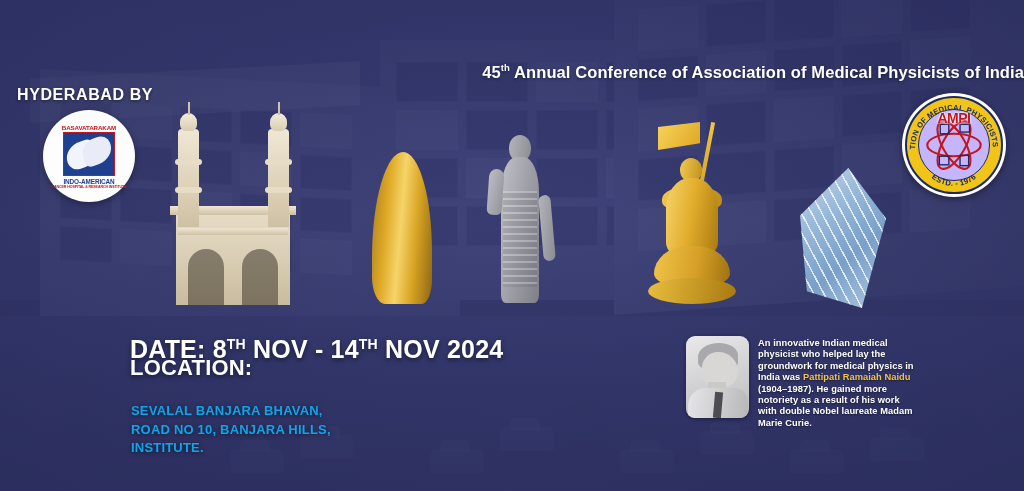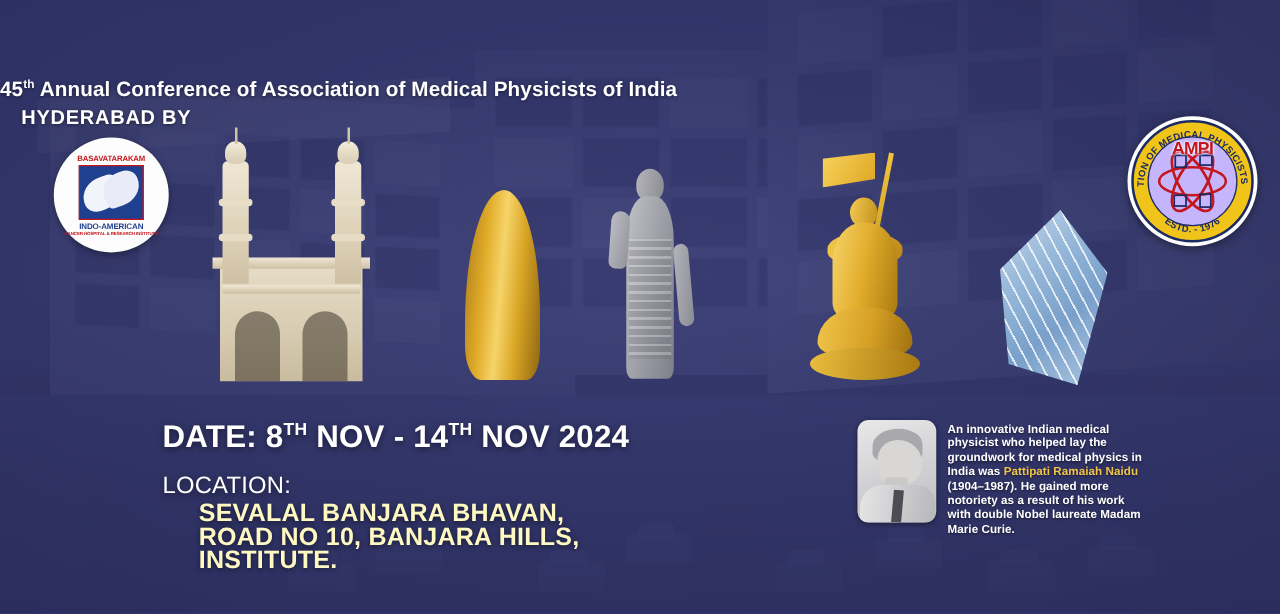--- a/index.html
+++ b/index.html
@@ -57,21 +57,21 @@
     position:absolute; inset:0;
     background:linear-gradient(180deg, rgba(47,50,104,.80) 0%, rgba(53,56,110,.74) 45%, rgba(49,52,103,.86) 100%);
   }
   .bg-vignette {
     position:absolute; inset:0;
     background:radial-gradient(ellipse at 50% 45%, rgba(58,62,118,.10) 0%, rgba(36,39,84,.55) 100%);
   }
 
   
   .headline {
-    position:absolute; left:0; right:0; top:62px; text-align:left;
+    position:absolute; left:0; right:0; top:62px; text-align:right;
     color:#ffffff; font-size:16.5px; font-weight:bold; letter-spacing:.1px;
     text-shadow:0 1px 3px rgba(0,0,0,.45);
   }
   .headline sup { font-size:9.5px; vertical-align:super; }
   .theme {
     position:absolute; left:0; right:0; top:93px; text-align:center;
     color:#eef0fb; font-size:12.5px; font-weight:600; letter-spacing:.1px;
     text-shadow:0 1px 3px rgba(0,0,0,.45);
   }
 
@@ -242,29 +242,28 @@
   }
 
   
   .date-line {
     position:absolute; left:130px; top:335px;
     color:#ffffff; font-size:25px; font-weight:bold; letter-spacing:.2px;
     text-shadow:0 2px 5px rgba(0,0,0,.5);
   }
   .date-line sup { font-size:14px; vertical-align:super; }
   .loc-label {
-    position:absolute; left:130px; top:378px;
-    color:#ffffff; font-size:19px; font-weight:normal; letter-spacing:.2px;
+    position:absolute; left:130px; top:355px;
+    color:#ffffff; font-size:22px; font-weight:bold; letter-spacing:.2px;
     text-shadow:0 2px 5px rgba(0,0,0,.5);
   }
   .loc-addr {
     position:absolute; left:131px; top:402px;
-    color:#fef9c3; font-size:20px; font-weight:bold; line-height:18.5px; letter-spacing:.2px;
+    color:#0ea5e9; font-size:13px; font-weight:bold; line-height:18.5px; letter-spacing:.2px;
     text-shadow:0 1px 4px rgba(0,0,0,.5);
-    margin-left:28px;
   }
 
   
   .info-card {
     position:absolute; left:686px; top:336px; width:232px; height:96px;
     display:flex; gap:9px;
   }
   .info-photo {
     width:63px; height:82px; border-radius:9px; flex:0 0 auto; overflow:hidden; position:relative;
     background:linear-gradient(160deg,#e9e9ea 0%, #d2d2d4 50%, #bdbdc0 100%);

